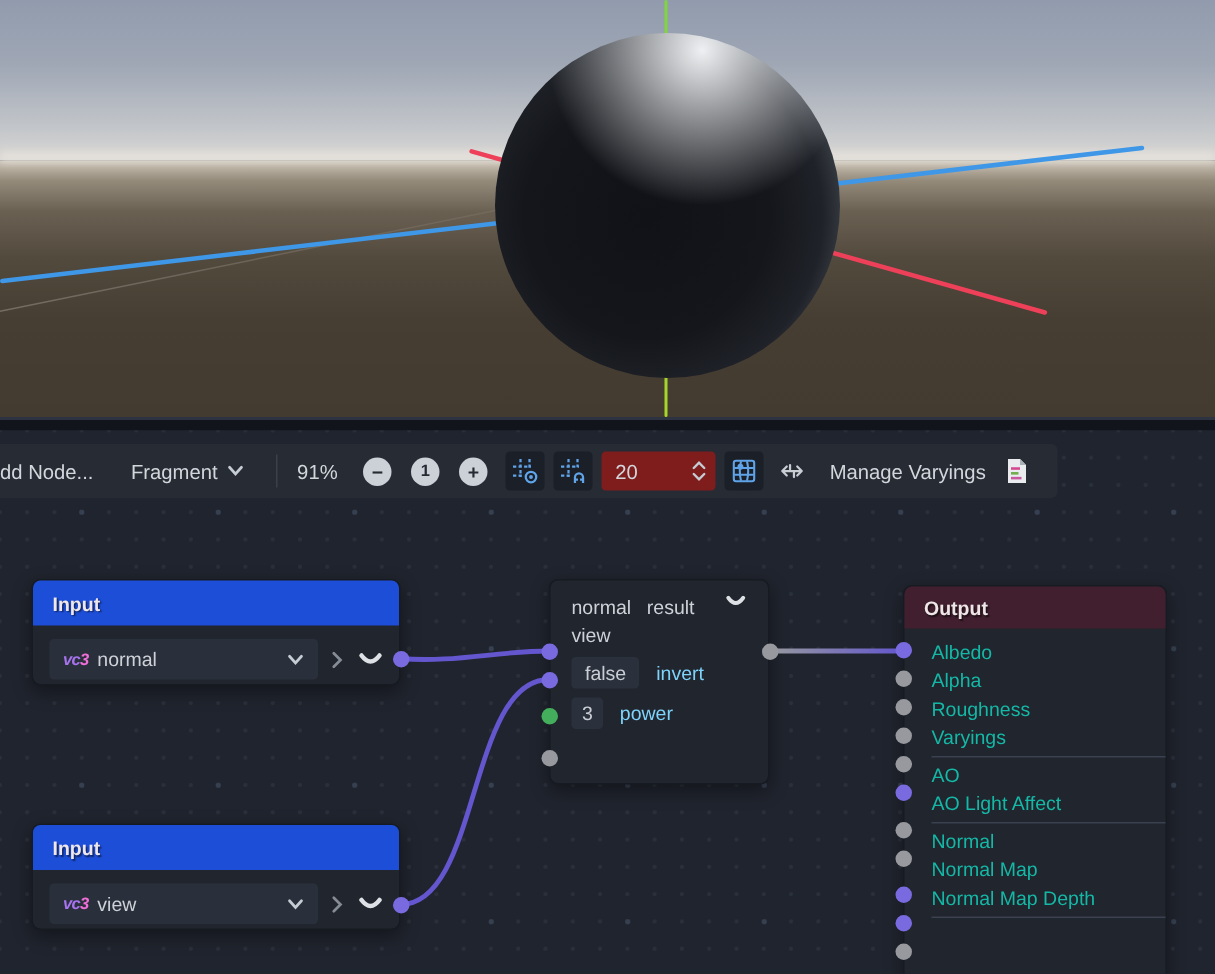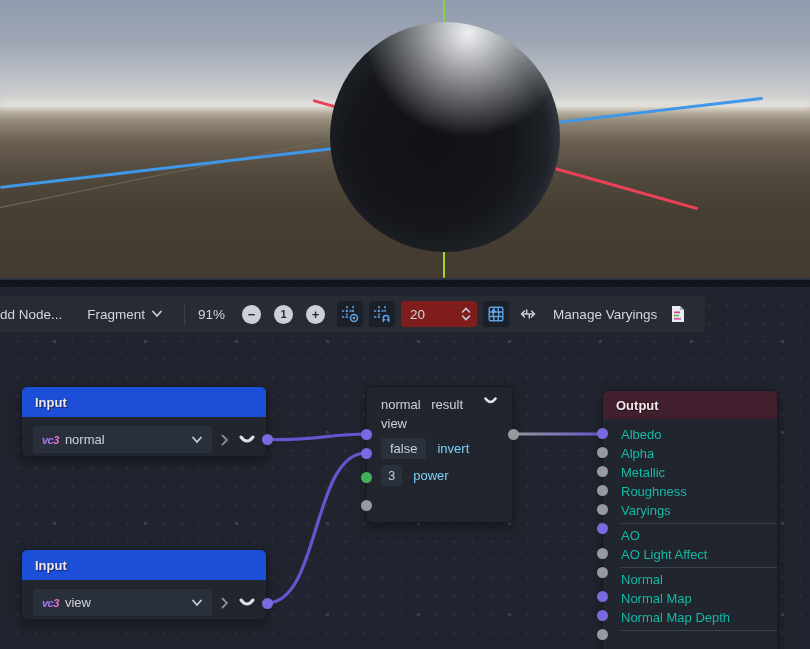--- a/index.html
+++ b/index.html
@@ -276,23 +276,20 @@
         <span>Output</span>
       </div>
       <div style="padding-top:6px">
         <div class="orow">
             <span>Albedo</span>
           </div>
         <div class="orow">
             <span>Alpha</span>
           </div>
         <div class="orow">
-            <span>Metallic</span>
-          </div>
-        <div class="orow">
             <span>Roughness</span>
           </div>
         <div class="orow">
             <span>Varyings</span>
           </div>
         <div class="osep"></div>
         <div class="orow">
             <span>AO</span>
           </div>
         <div class="orow">

